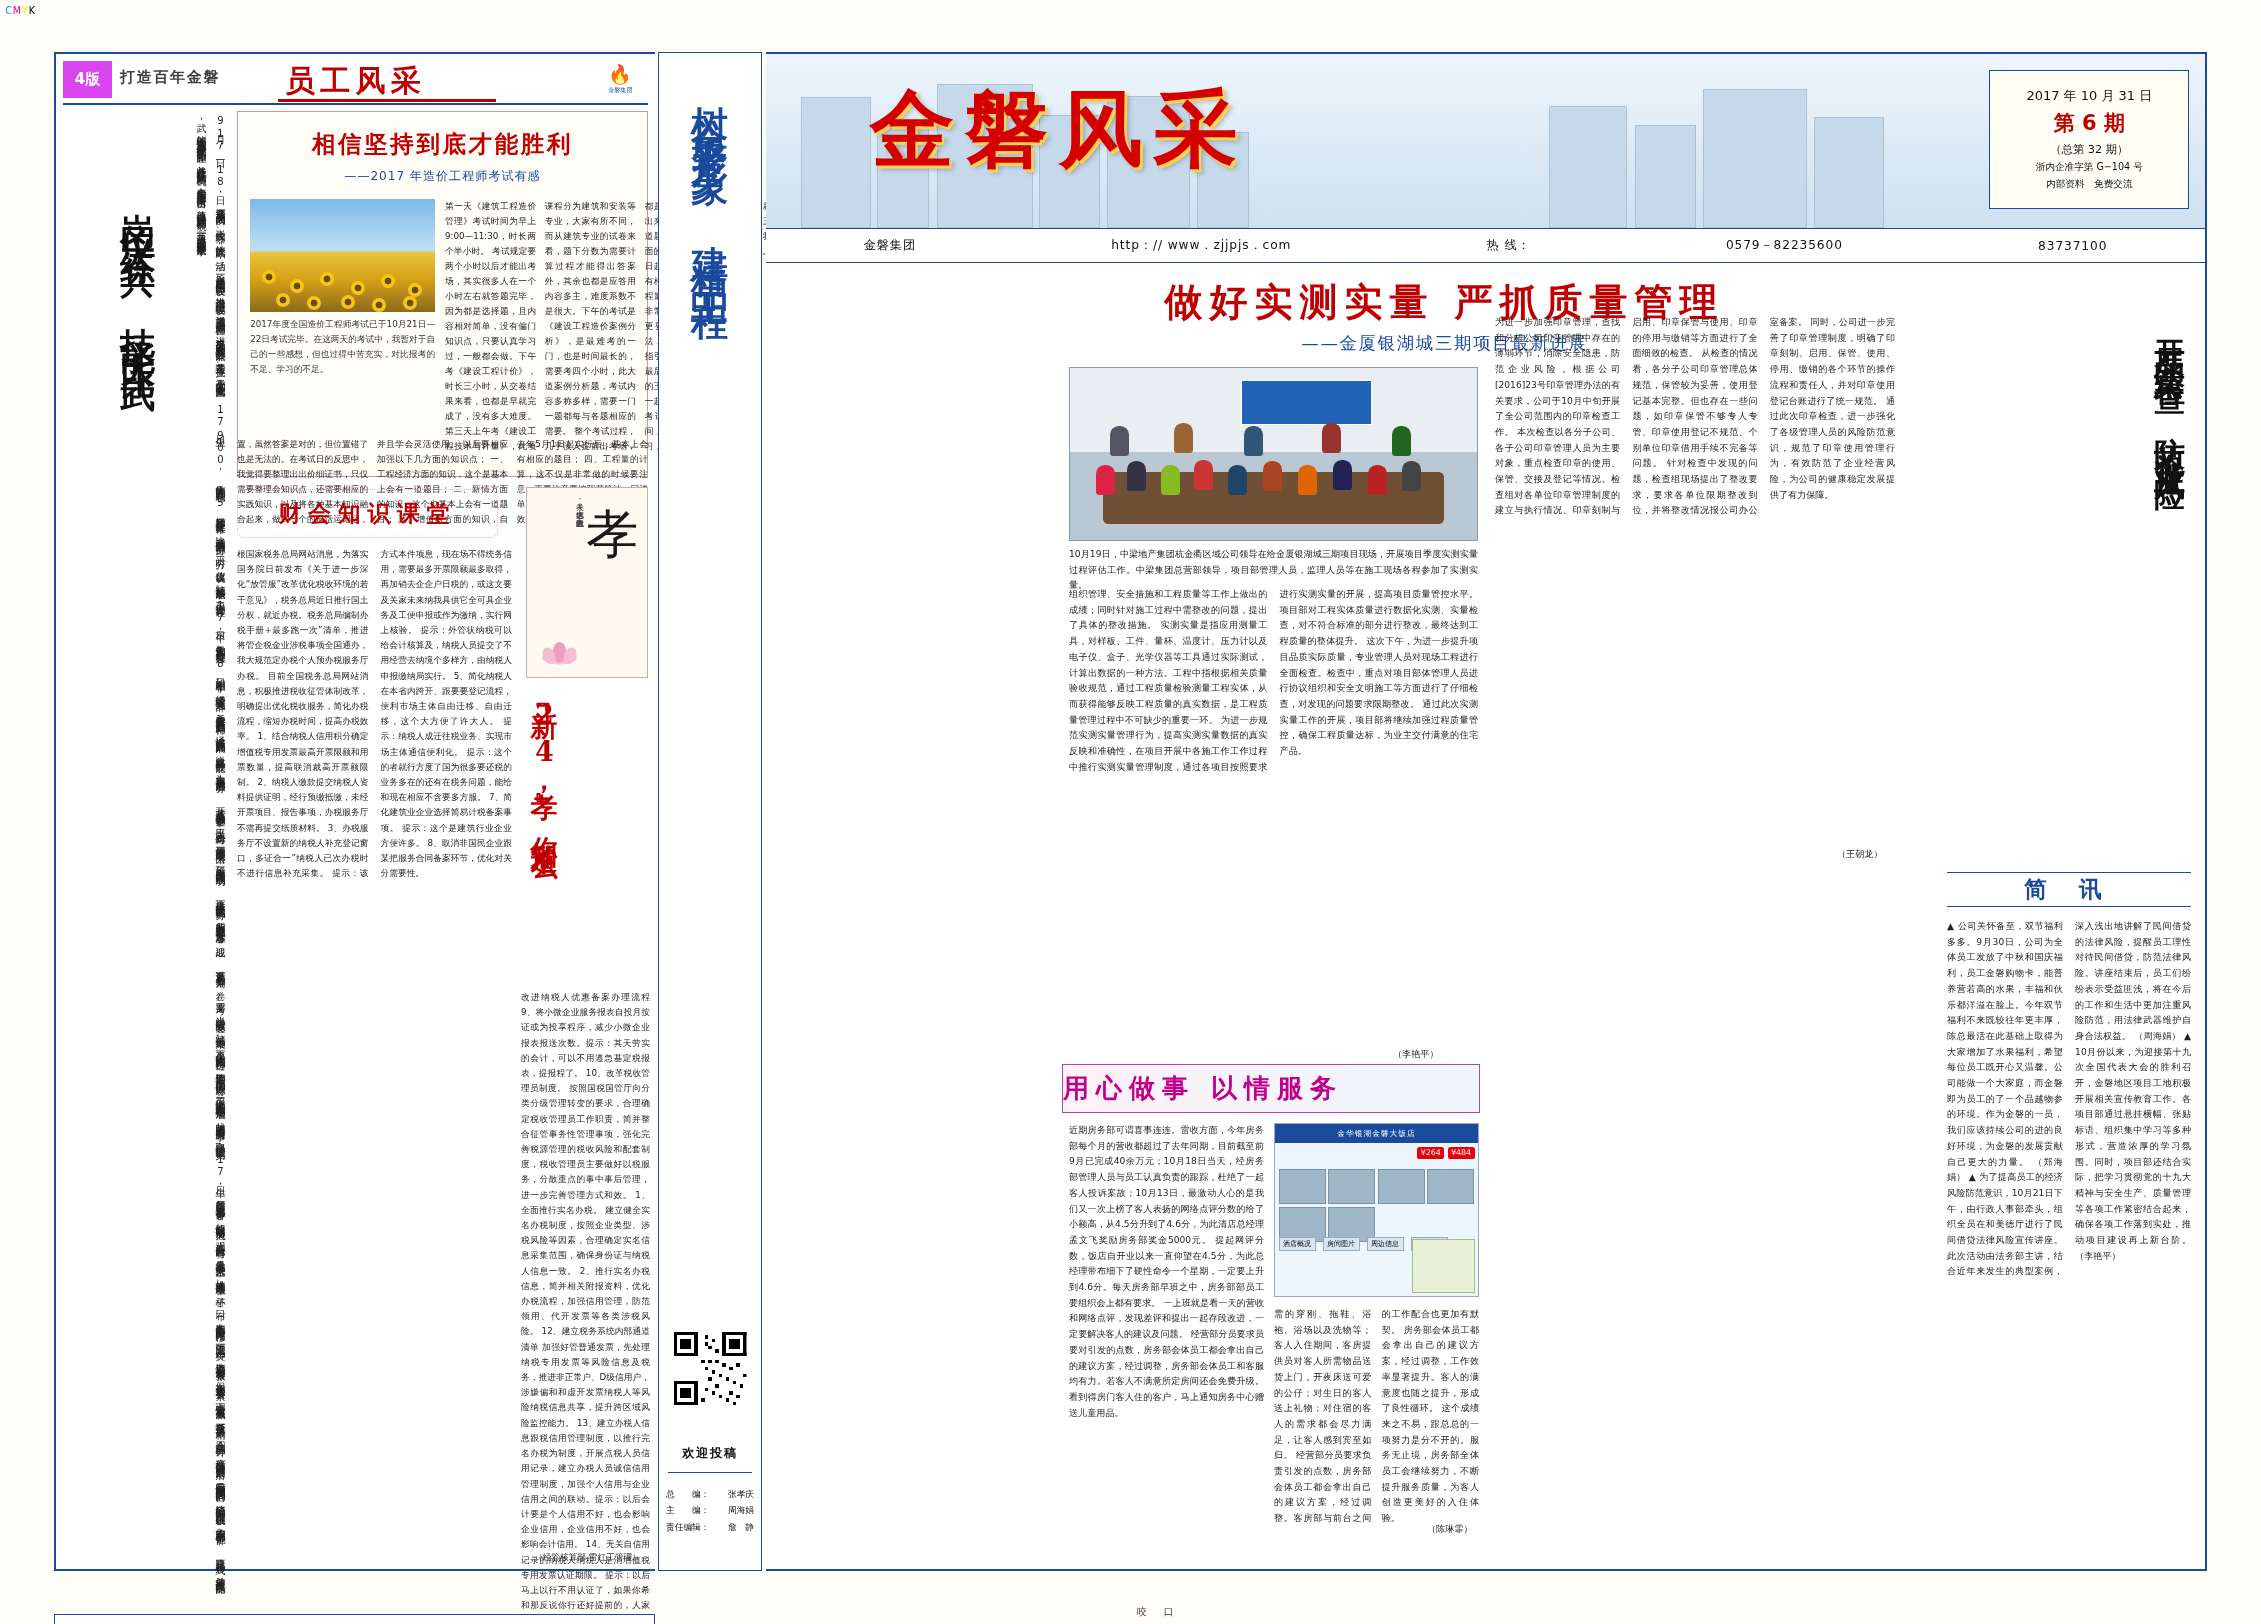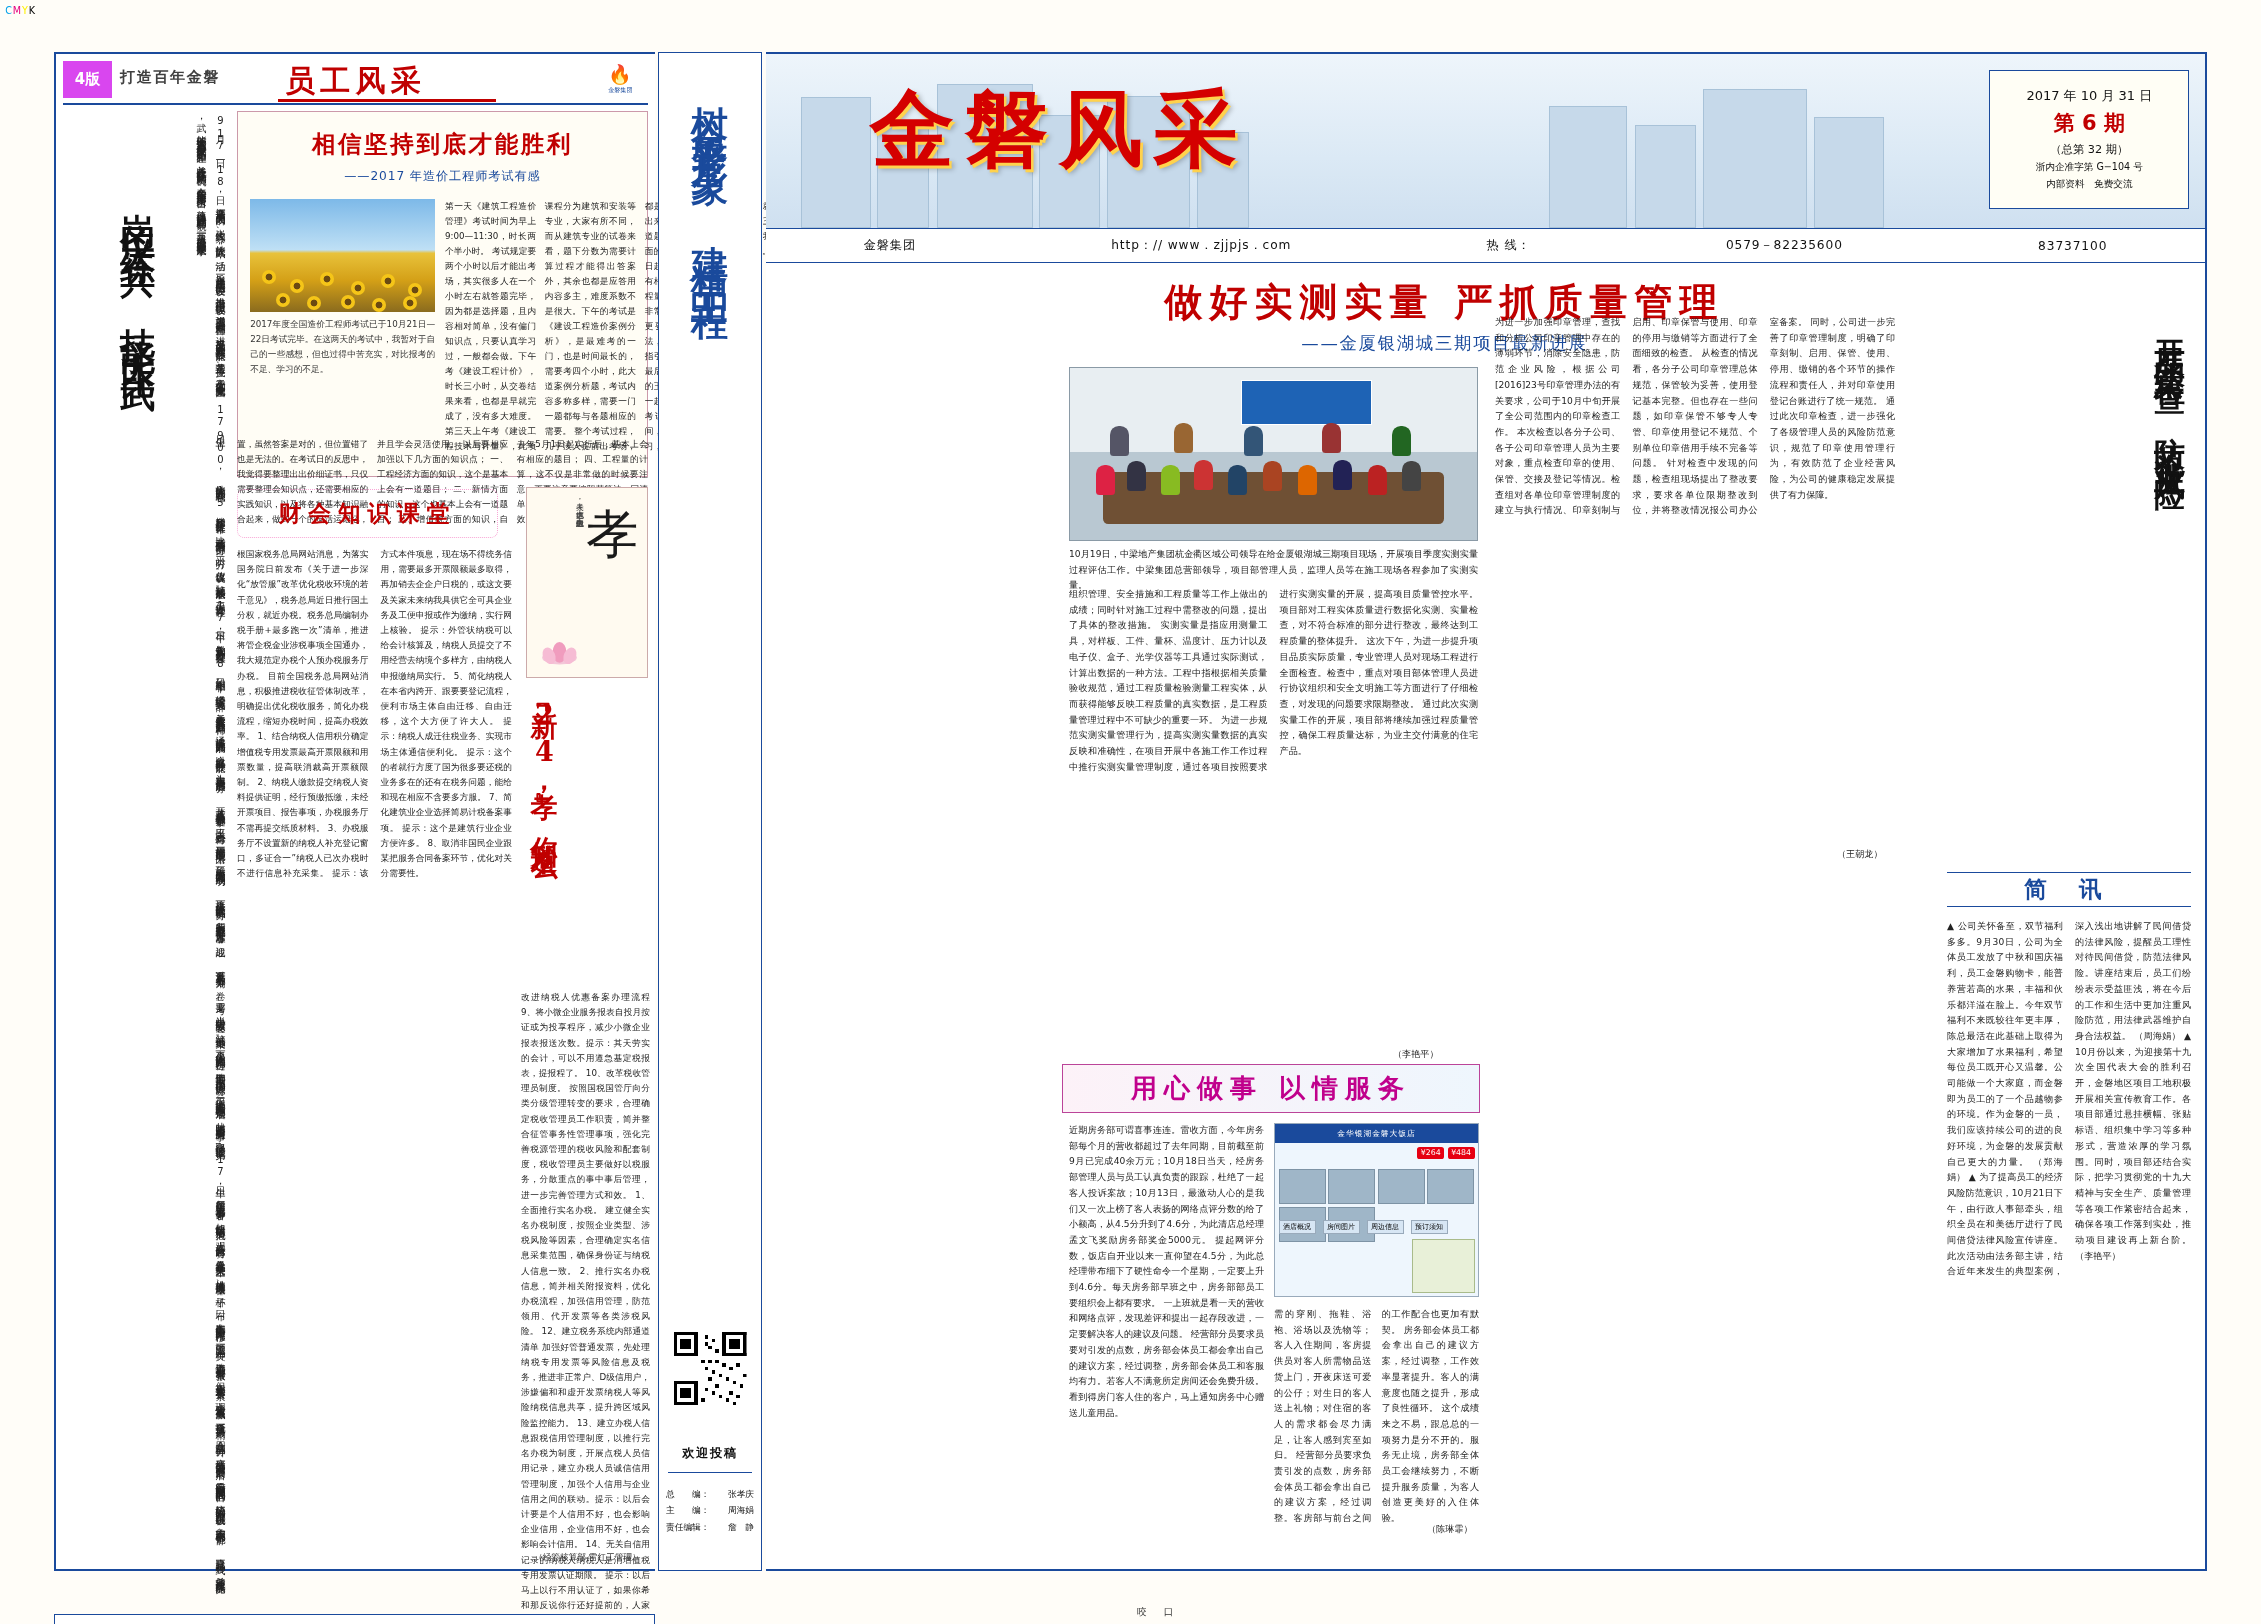--- a/index.html
+++ b/index.html
@@ -213,40 +213,40 @@
     position:absolute; left:303px; top:533px; width:409px; height:461px;
     font-size:9.1px; line-height:15.7px; color:#222; text-align:justify;
     column-count:2; column-gap:12.2px;
   }
   .rp-sign1 { position:absolute; left:627px; top:994px; font-size:9.1px; color:#222;}
 
   
   .banner2 {
     position:absolute; left:296px; top:1010px; width:418px; height:49px;
     border:0.9px solid #b49; background:linear-gradient(90deg,#fdf2f8,#eef6fd);
-    display:flex; align-items:center; justify-content:center;
+    display:flex; align-items:center; justify-content:flex-start;
   }
   .banner2 .t { font-size:26px; font-weight:bold; color:#c0008c; letter-spacing:7px;
                 font-family:"DejaVu Serif","Liberation Serif",serif; }
   .art2-body {
     position:absolute; left:303px; top:1069px; width:195px; height:451px;
     font-size:9.1px; line-height:15.7px; color:#222; text-align:justify;
   }
   .ad-block {
     position:absolute; left:508px; top:1069px; width:205px; height:174px;
     border:0.9px solid #9ab; background:#eef6fd; overflow:hidden;
   }
   .ad-head { height:19px; background:#1a4a9c; color:#fff; font-size:7.8px;
              display:flex; align-items:center; justify-content:center; letter-spacing:0.9px;}
   .ad-prices { position:absolute; right:3.5px; top:22.6px; display:flex; gap:3.5px; }
   .ad-price { background:#e60012; color:#fff; font-size:7.8px; padding:1.7px 3.5px; border-radius:2.6px;}
   .ad-imgs { position:absolute; left:3.5px; top:45px; display:flex; flex-wrap:wrap; gap:2.6px; width:198px;}
   .ad-img { width:47px; height:35px; background:#9fb6c8; border:0.9px solid #7d93a5;}
   .ad-map { position:absolute; right:3.5px; bottom:3.5px; width:63px; height:54px; background:#e8f0d8; border:0.9px solid #a9bb8a;}
-  .ad-tabs { position:absolute; left:3.5px; bottom:62px; display:flex; gap:7px;align-items:flex-end;}
+  .ad-tabs { position:absolute; left:3.5px; bottom:45px; display:flex; gap:7px;align-items:flex-end;}
   .ad-tab { font-size:7px; background:#d7e6f4; border:0.9px solid #9ab; padding:0.9px 3.5px;}
   .art2-body2 {
     position:absolute; left:508px; top:1253px; width:205px; height:266px;
     font-size:9.1px; line-height:15.7px; color:#222; text-align:justify;
     column-count:2; column-gap:10.4px;
   }
   .rtext {
     position:absolute; font-size:9.1px; line-height:15.7px; color:#222; text-align:justify;
   }
 

